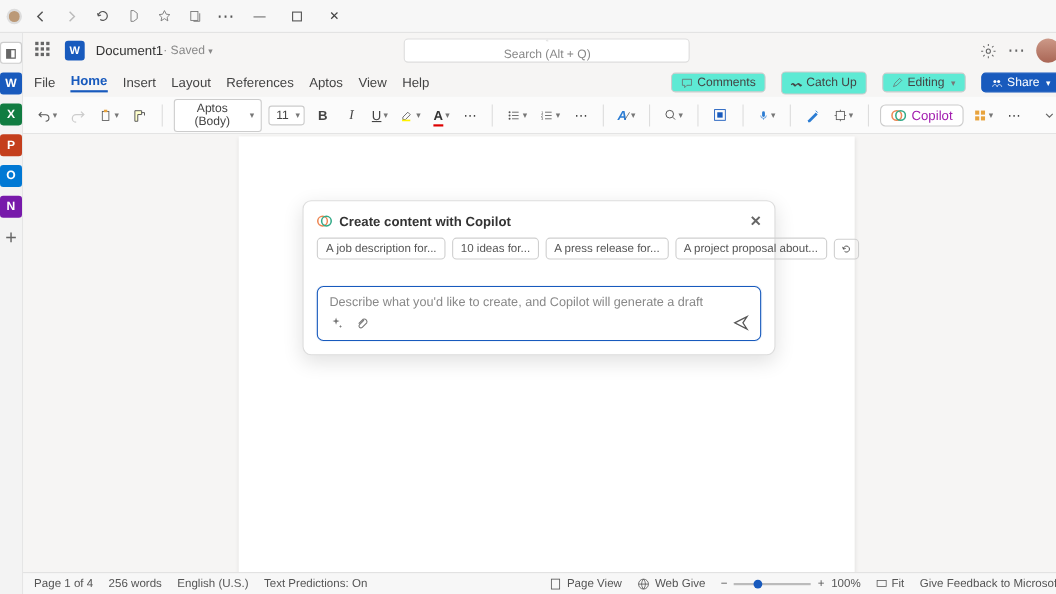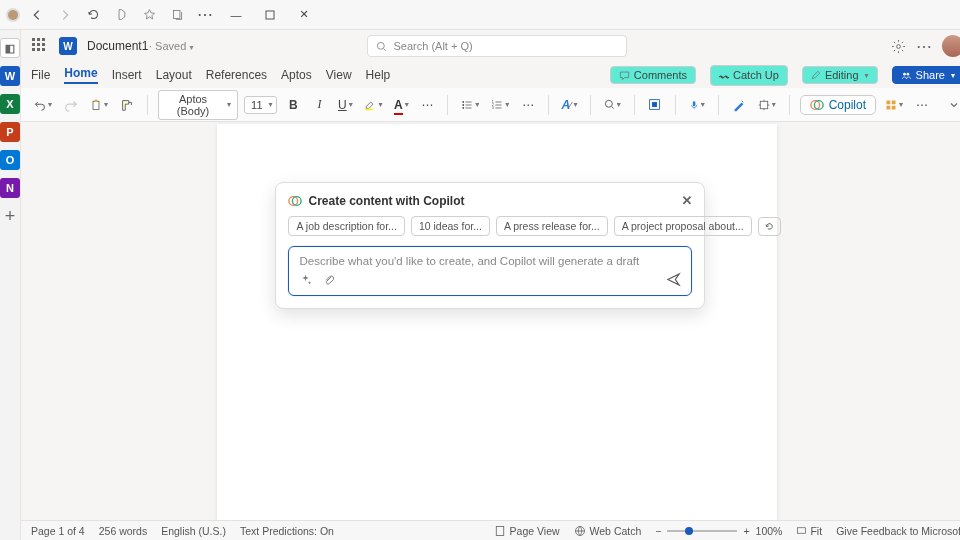--- a/index.html
+++ b/index.html
@@ -16,45 +16,45 @@
   .rail .app { width: 20px; height: 20px; border-radius: 3px; display: flex; align-items: center; justify-content: center; color: #fff; font-size: 11px; font-weight: bold; }
   .rail .plus { color: #666; font-size: 18px; }
   
   .main { flex: 1; display: flex; flex-direction: column; background: #f6f5f4; position: relative;}
   
   .titlebar { height: 32px; display: flex; align-items: center; padding: 0 10px; gap: 10px; }
   .waffle { width: 18px; height: 18px; color: #666; }
   .word-ico { width: 18px; height: 18px; background: #185abd; border-radius: 3px; color: #fff; display: flex; align-items: center; justify-content: center; font-size: 10px; font-weight: bold; }
   .doc-name { font-size: 12px; color: #333; display: flex; align-items: center; gap: 0;}
   .doc-name .sub { color: #888; font-size: 11px; }
-  .searchbox { margin-left: auto; margin-right: auto; width: 260px; height: 22px; border-radius: 4px; background: #fff; border: 1px solid #ddd; display: flex; align-items: center; padding: 0 8px; gap: 6px; color: #888; font-size: 11px; position: absolute; left: 50%; transform: translateX(-50%); }
+  .searchbox { margin-left: auto; margin-right: auto; width: 260px; height: 22px; border-radius: 4px; background: #fff; border: 1px solid #ddd; display: flex; align-items: center; padding: 0 8px; gap: 6px; color: #888; font-size: 11px; position: absolute; left: 50%; transform: translateX(-50%); flex-direction: column; }
   .title-right { margin-left: auto; display: flex; align-items: center; gap: 10px; }
   .title-right .ico { color: #666; }
   .avatar { width: 22px; height: 22px; border-radius: 50%; background: linear-gradient(#c98, #a65); }
   
   .tabs { display: flex; align-items: center; gap: 14px; padding: 0 10px; height: 26px; font-size: 12px; color: #444; }
   .tabs .tab.active { color: #185abd; border-bottom: 2px solid #185abd; padding-bottom: 2px; font-weight: 600;}
   .tabs .spacer { flex: 1; }
   .pill { display: flex; align-items: center; gap: 4px; border: 1px solid #ccc; border-radius: 4px; padding: 2px 8px; font-size: 11px; color: #444; background: #5eead4;}
   .pill.primary { background: #185abd; color: #fff; border-color: #185abd; }
   
   .toolbar { display: flex; align-items: center; gap: 6px; padding: 4px 10px; background: #fbfbfb; border-bottom: 1px solid #e2e2e2; height: 34px; font-size: 12px; color: #444;}
   .sep { width: 1px; height: 20px; background: #ddd; margin: 0 4px; }
   .tb-btn { min-width: 20px; height: 22px; display: flex; align-items: center; justify-content: center; padding: 0 3px; border-radius: 3px; position: relative;}
   .tb-drop { font-size: 8px; color: #777; margin-left: 2px;}
   .font-box { border: 1px solid #ccc; border-radius: 3px; padding: 2px 6px; font-size: 11px; display: flex; align-items: center; gap: 4px; background: #fff; text-align: center;}
-  .copilot-pill { display: flex; align-items: center; gap: 5px; border: 1px solid #ccc; border-radius: 5px; padding: 2px 9px; font-size: 12px; color: #0369a1; background: #fff;}
+  .copilot-pill { display: flex; align-items: center; gap: 5px; border: 1px solid #ccc; border-radius: 5px; padding: 2px 9px; font-size: 12px; color: #a21caf; background: #fff;}
   
   .canvas-wrap { flex: 1; overflow: hidden; display: flex; justify-content: center; background: #f6f5f4; position: relative;}
   .page { width: 560px; background: #fff; margin-top: 2px; box-shadow: 0 1px 4px rgba(0,0,0,0.1); position: relative; height: 600px;}
   
   .copilot-box { position: absolute; top: 58px; left: 58px; width: 430px; background: #fff; border: 1px solid #ddd; border-radius: 8px; box-shadow: 0 6px 18px rgba(0,0,0,0.12); padding: 10px 12px 12px;}
   .cp-head { display: flex; align-items: center; gap: 6px; font-size: 12px; color: #333; font-weight: 600; margin-bottom: 8px;}
   .cp-close { margin-left: auto; color: #666; font-size: 13px; }
-  .cp-chips { display: flex; gap: 6px; margin-bottom: 10px; align-items: center;}
+  .cp-chips { display: flex; gap: 6px; margin-bottom: 24px; align-items: center;}
   .chip { border: 1px solid #cfcfcf; border-radius: 4px; padding: 3px 7px; font-size: 10.5px; color: #555; white-space: nowrap;}
   .chip.icon-only { padding: 3px 5px; }
   .cp-input { border: 1.5px solid #185abd; border-radius: 6px; padding: 8px 10px; font-size: 11.5px; color: #888; min-height: 50px; display: flex; flex-direction: column; justify-content: space-between; box-shadow: 0 0 0 1px rgba(24,90,189,.06);}
   .cp-input-row { display: flex; align-items: center; gap: 10px; color: #666; }
   .cp-input-row .send { margin-left: auto; }
   
   .status { height: 20px; background: #f7f7f7; border-top: 1px solid #e2e2e2; display: flex; align-items: center; padding: 0 10px; gap: 14px; font-size: 10.5px; color: #555;}
   .status .spacer { flex: 1; }
   .zoom { display: flex; align-items: center; gap: 6px;}
   .zoom .track { width: 70px; height: 2px; background: #bbb; position: relative;}
@@ -404,21 +404,21 @@
           <svg width="12" height="12" viewBox="0 0 16 16">
             <rect x="3" y="2" width="10" height="12" stroke="#555" fill="none"></rect>
           </svg>
           <span>Page View</span>
         </span>
       <span style="display:flex;align-items:center;gap:4px">
           <svg width="12" height="12" viewBox="0 0 16 16">
             <circle cx="8" cy="8" r="6" stroke="#555" fill="none"></circle>
             <path d="M2 8h12M8 2c3 3 3 9 0 12M8 2c-3 3-3 9 0 12" stroke="#555" fill="none"></path>
           </svg>
-          <span>Web Catch</span>
+          <span>Web Give</span>
         </span>
       <div class="zoom">
         <span>−</span>
         <div class="track">
             <div class="thumb"></div>
           </div>
         <span>+</span>
         <span>100%</span>
       </div>
       <span style="display:flex;align-items:center;gap:3px">

